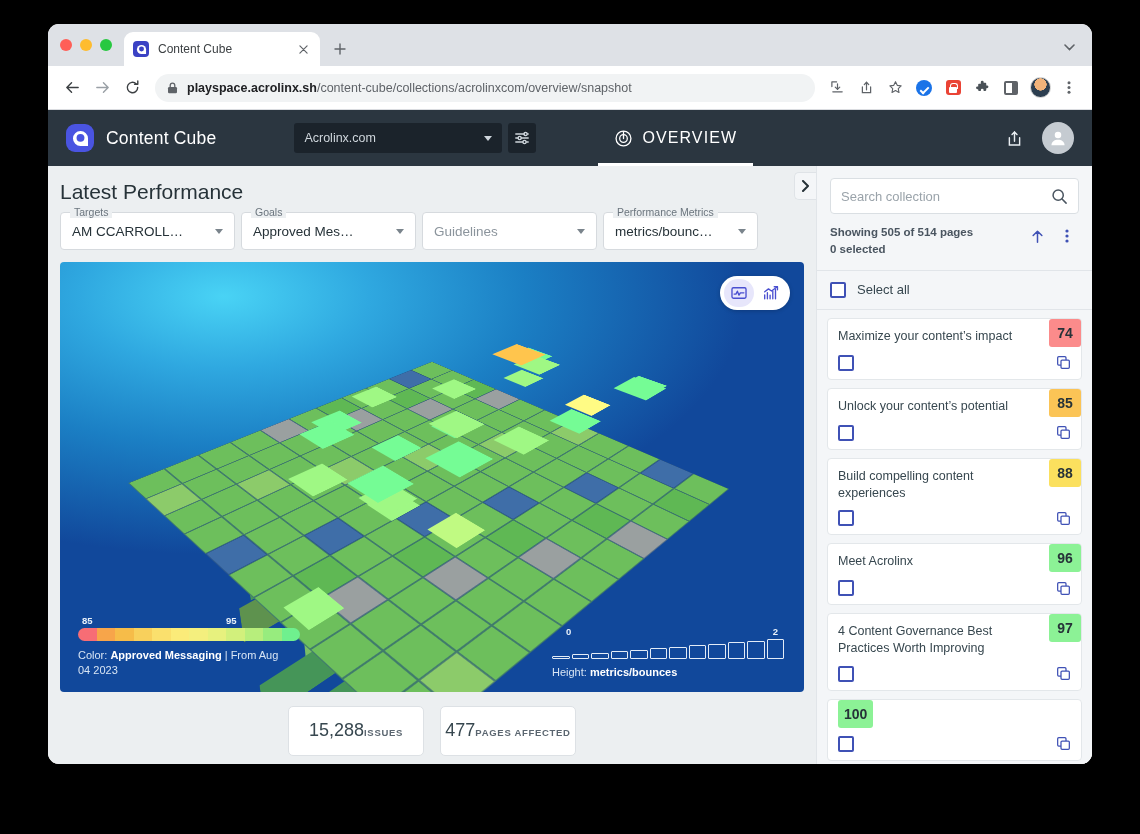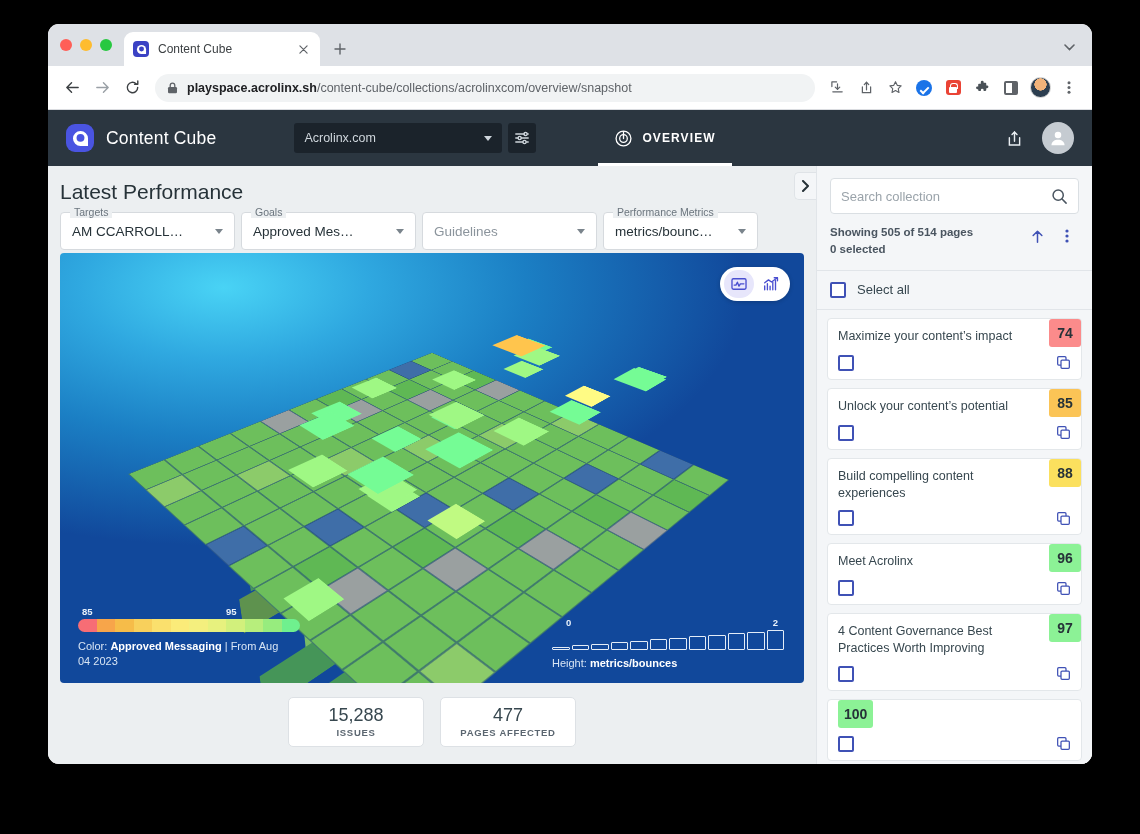--- a/index.html
+++ b/index.html
@@ -165,21 +165,21 @@
     margin-left: 6px; width: 28px; height: 30px;
     background: #1b232b; border-radius: 3px;
     display: flex; align-items: center; justify-content: center;
   }
 
   .navtabs { margin-left: 62px; display: flex; align-items: center; height: 56px; gap: 0; }
   .navtab {
     height: 56px; display: flex; align-items: center; gap: 9px;
     padding: 0 16px; position: relative;
   }
-  .navtab .lbl { font-size: 12px; font-weight: 700; letter-spacing: 1.1px; color: #8d99a4; text-align: right; }
+  .navtab .lbl { font-size: 16px; font-weight: 400; letter-spacing: 1.1px; color: #8d99a4; text-align: right; }
   .navtab.active .lbl { color: #fff; }
   .navtab.active::after {
     content: ""; position: absolute; left: 0; right: 0; bottom: 0; height: 3px; background: #fff;
   }
   .navtab svg { display: block; }
 
   .appbar-right { margin-left: auto; display: flex; align-items: center; gap: 16px; }
   .share-btn { width: 24px; height: 24px; display: flex; align-items: center; justify-content: center; }
   .avatar-app {
     width: 32px; height: 32px; border-radius: 50%;
@@ -187,21 +187,21 @@
     display: flex; align-items: center; justify-content: center;
   }
 
   
   .body { flex: 1; display: flex; min-height: 0; }
 
   
   .main { flex: 1; min-width: 0; padding: 12px 12px 0 12px; position: relative; overflow: hidden; }
   .page-title { font-size: 21px; color: #263238; margin: 2px 0 8px 0; }
 
-  .filters { display: flex; gap: 6px; margin-bottom: 3px; }
+  .filters { display: flex; gap: 6px; margin-bottom: 12px; }
   .field {
     position: relative; height: 38px;
     background: #fff; border: 1px solid #d6dade; border-radius: 4px;
     display: flex; align-items: center; padding: 0 11px;
   }
   .field.w1 { width: 175px; }
   .field.w2 { width: 175px; }
   .field.w3 { width: 175px; }
   .field.w4 { width: 155px; }
   .field .flabel {
@@ -274,21 +274,21 @@
   .lh-ticks .t-max { right: 6px; }
   .lh-bars { display: flex; align-items: flex-end; gap: 2px; height: 20px; }
   .lh-bars i { flex: 1; border: 1.2px solid #e3ecf7; border-radius: 1px; display: block; }
   .legend-caption2 { margin-top: 7px; font-size: 11px; color: #d8e5f4; }
   .legend-caption2 b { color: #fff; }
 
   .stats { display: flex; justify-content: center; gap: 16px; margin-top: 14px; }
   .stat-card {
     width: 136px; height: 50px; background: #fff;
     border: 1px solid #dde1e5; border-radius: 5px;
-    display: flex; flex-direction: column; align-items: center; justify-content: center;
+    display: flex; flex-direction: row; align-items: center; justify-content: center;
   }
   .stat-val { font-size: 18px; color: #37474f; line-height: 1.1; }
   .stat-lbl { font-size: 9.5px; font-weight: 700; letter-spacing: .7px; color: #5b6670; margin-top: 2px; }
 
   .collapse-tab {
     position: absolute; right: 0px; top: 6px;
     width: 22px; height: 28px;
     background: #f4f6f8; border: 1px solid #dfe3e7; border-right: none;
     border-radius: 5px 0 0 5px;
     display: flex; align-items: center; justify-content: center;

